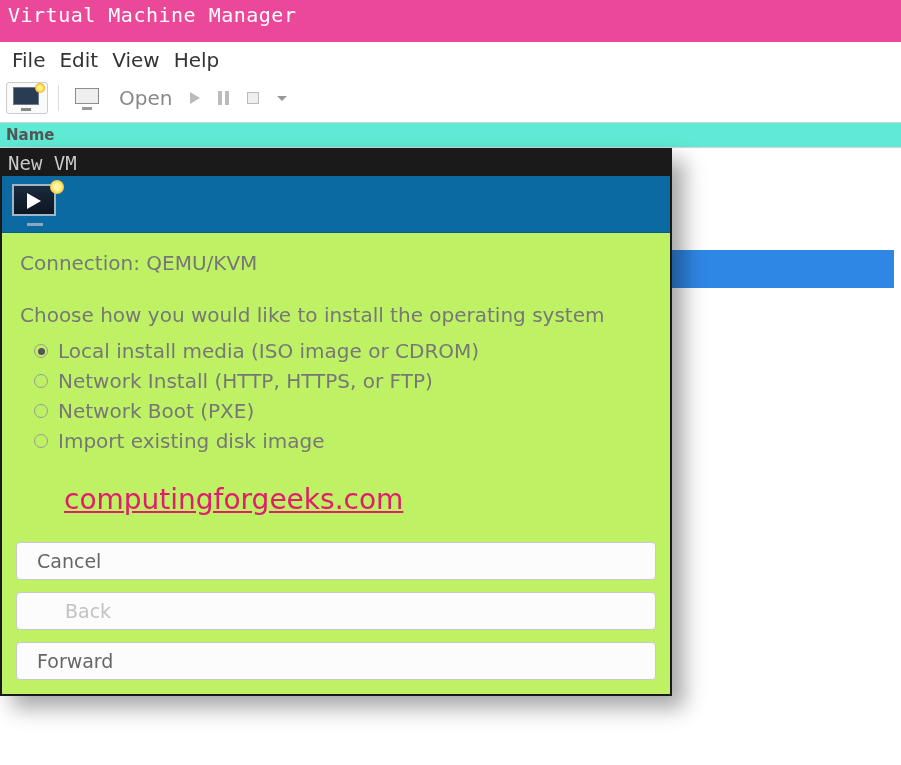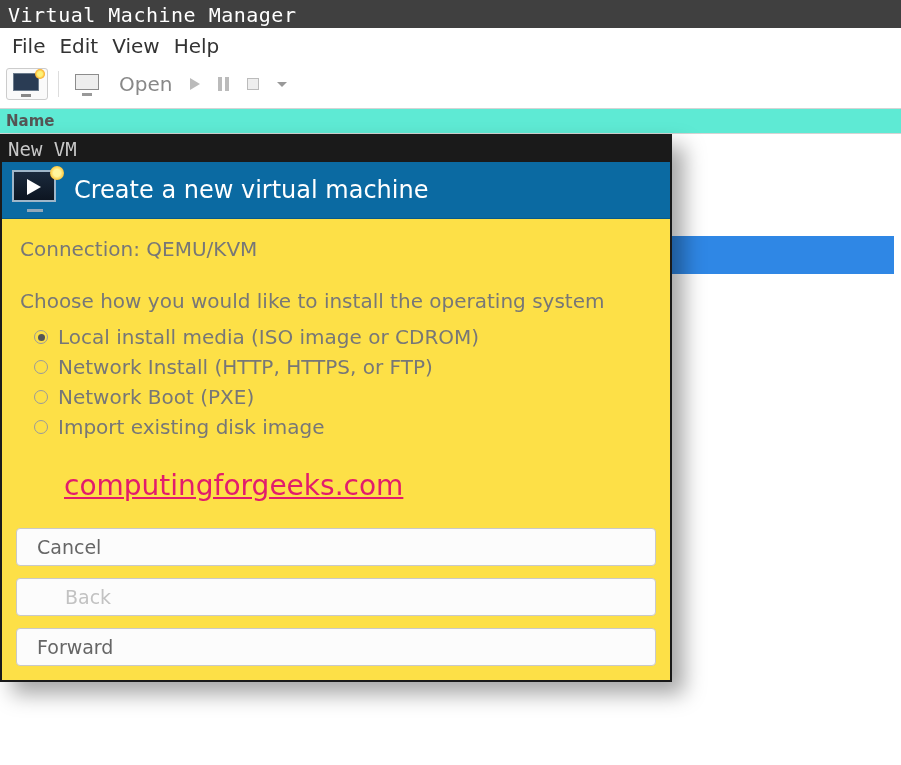--- a/index.html
+++ b/index.html
@@ -5,26 +5,26 @@
   * { box-sizing: border-box; margin: 0; padding: 0; }
   body {
     font-family: "DejaVu Sans", "Liberation Sans", Arial, sans-serif;
     background: #ffffff;
     width: 901px;
     height: 765px;
     overflow: hidden;
     position: relative;
   }
   .titlebar {
-    background: #404040;
+    background: #ec4899;
     color: #ffffff;
     font-family: "DejaVu Sans Mono", "Liberation Mono", monospace;
     font-size: 20px;
     padding: 3px 8px 3px 8px;
-    height: 28px;
+    height: 42px;
     letter-spacing: 0.5px;
   }
   .menubar {
     background: #ffffff;
     padding: 4px 6px;
     border-bottom: none;
     display: flex;
     gap: 2px;
     font-size: 20px;
     color: #333;
@@ -112,21 +112,21 @@
     position:absolute;
     top: 102px; left: 0px; right: 7px; height: 38px;
     background: #2f87e5;
   }
 
   
   .dialog {
     position: absolute;
     top: 0px; left: 0px;
     width: 672px;
-    background: #fde047;
+    background: #bef264;
     border: 2px solid #1a1a1a;
     box-shadow: 12px 12px 20px rgba(0,0,0,0.35);
   }
   .dlg-title {
     background: #1a1a1a;
     color: #c8c8c8;
     font-family: "DejaVu Sans Mono", "Liberation Mono", monospace;
     font-size: 19px;
     padding: 2px 6px;
   }
@@ -254,21 +254,20 @@
       <span>New VM</span>
     </div>
     <div class="dlg-banner">
       <div class="banner-icon">
         <span class="screen"></span>
           <span class="play"></span>
           <span class="stand"></span>
           <span class="star"></span>
       </div>
       <div class="banner-text">
-        <div class="t1">Create a new virtual machine</div>
       </div>
     </div>
     <div class="dlg-body">
       <div class="conn">Connection: QEMU/KVM</div>
       <div class="prompt">Choose how you would like to install the operating system</div>
       <div class="radio-list">
         <div class="radio-row">
           <span class="radio sel"></span>
           <span>Local install media (ISO image or CDROM)</span>
         </div>

